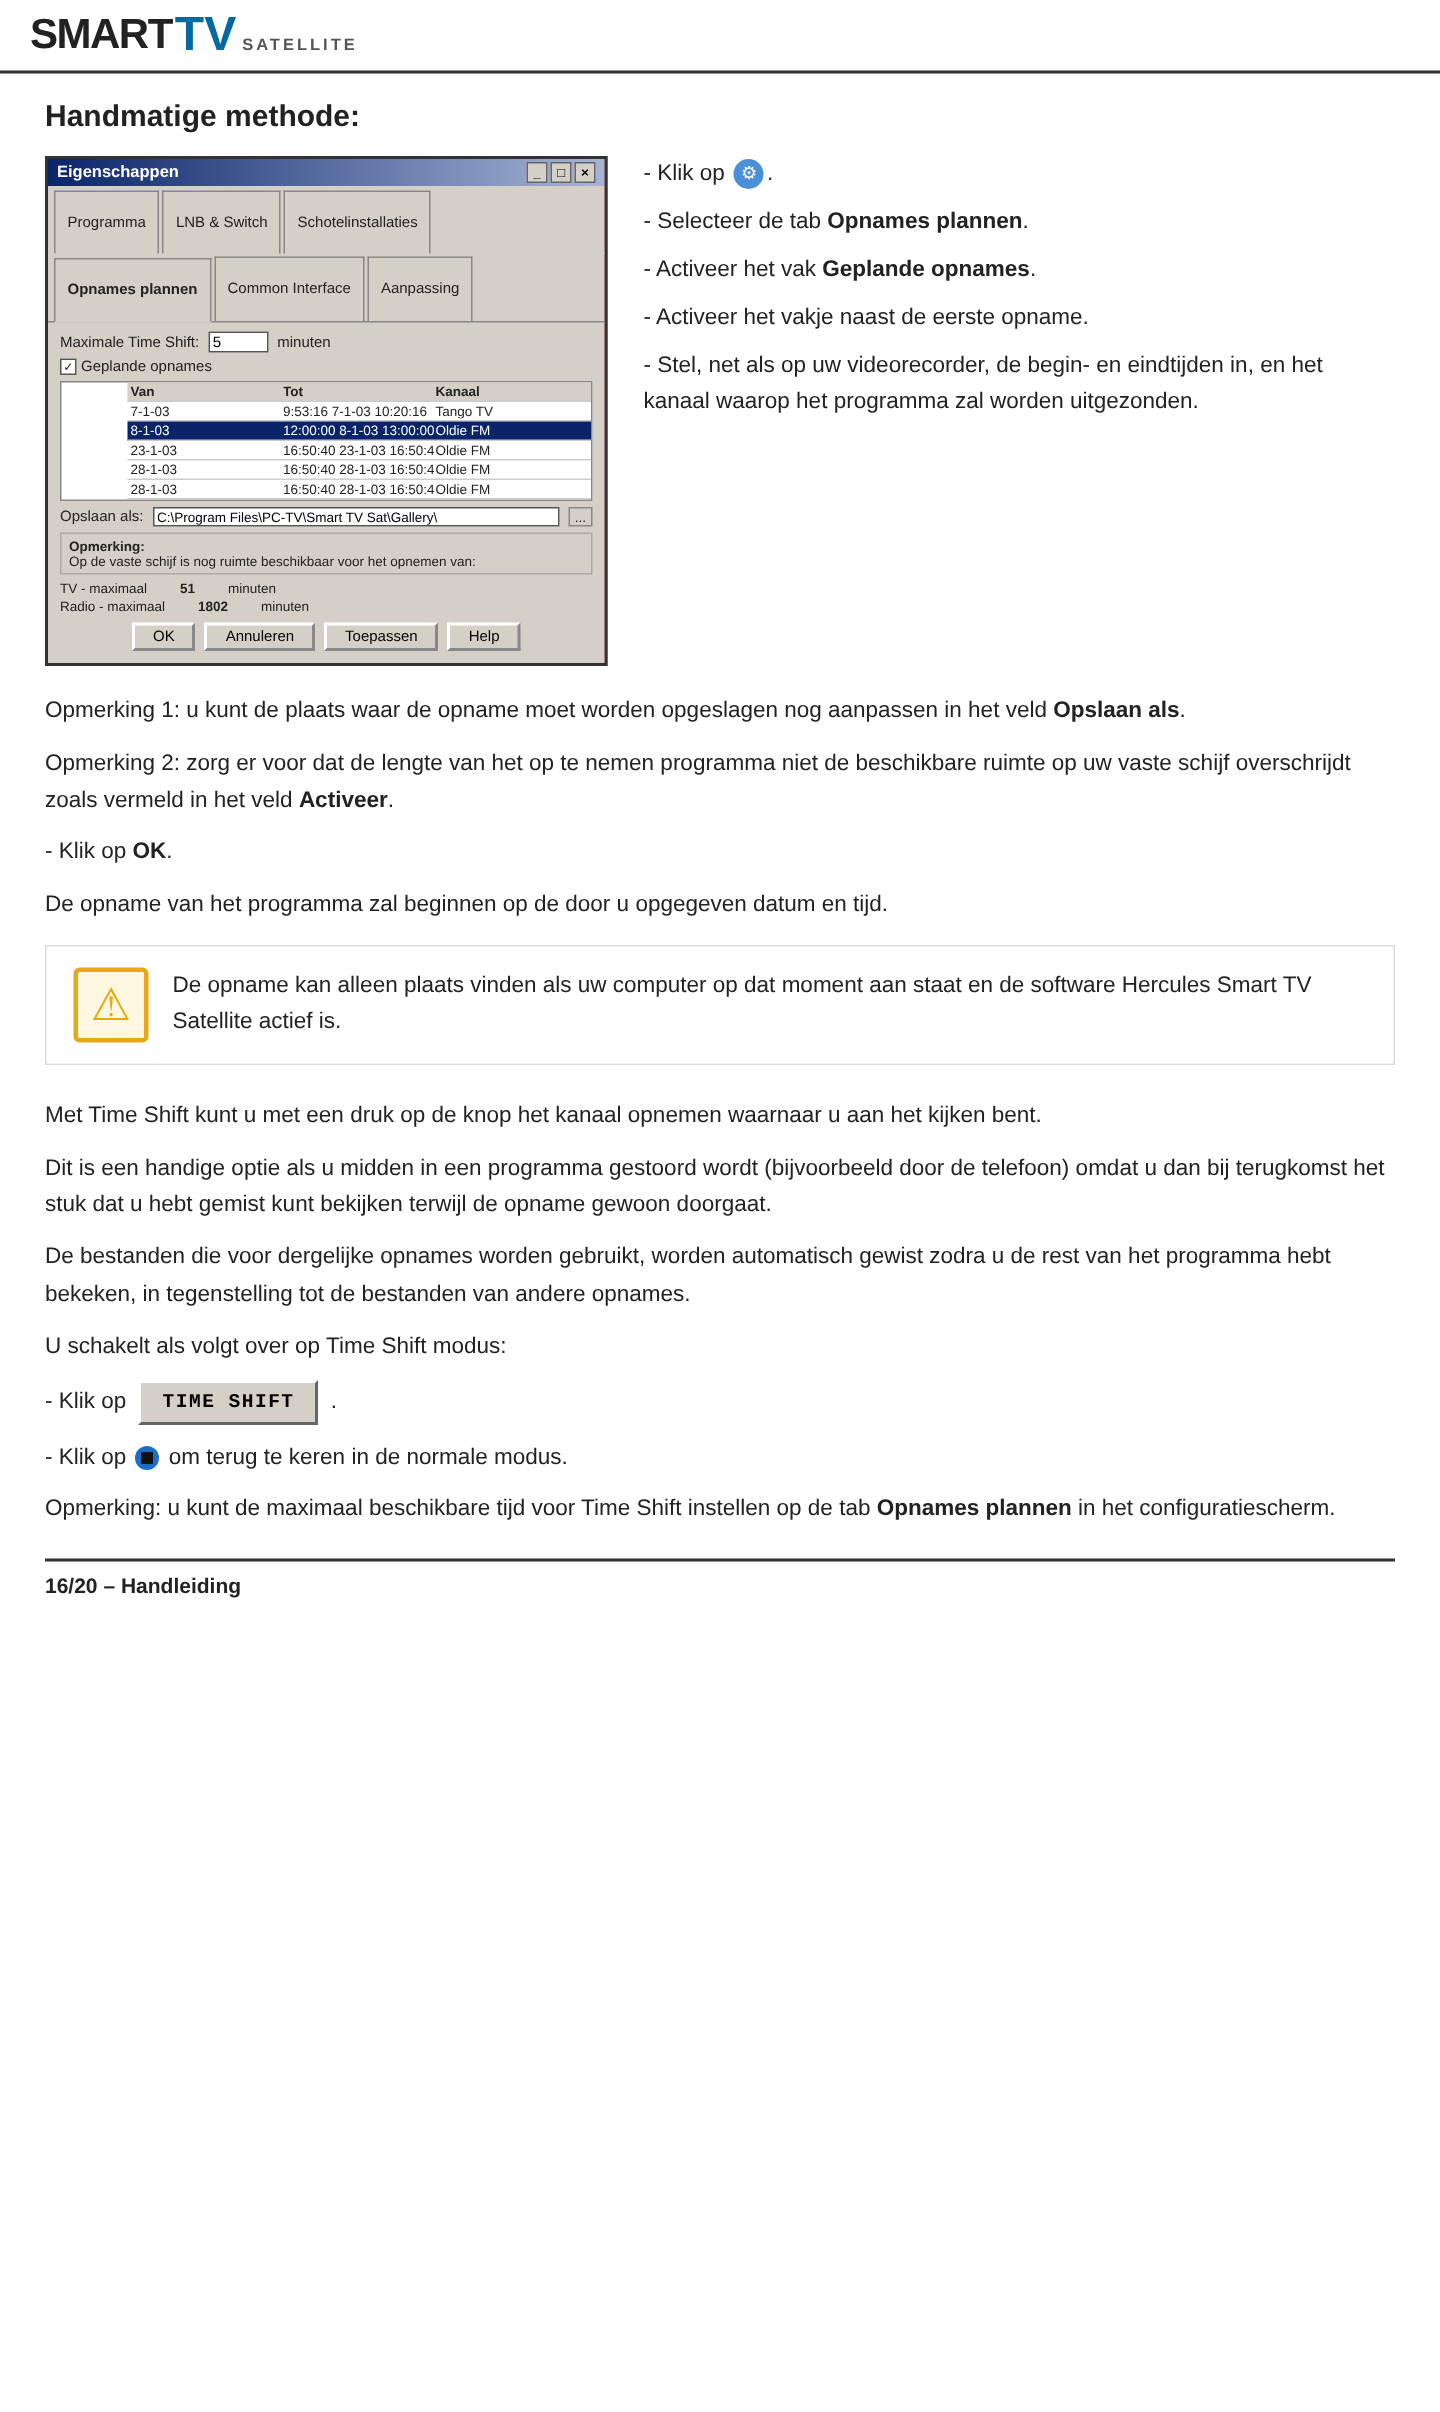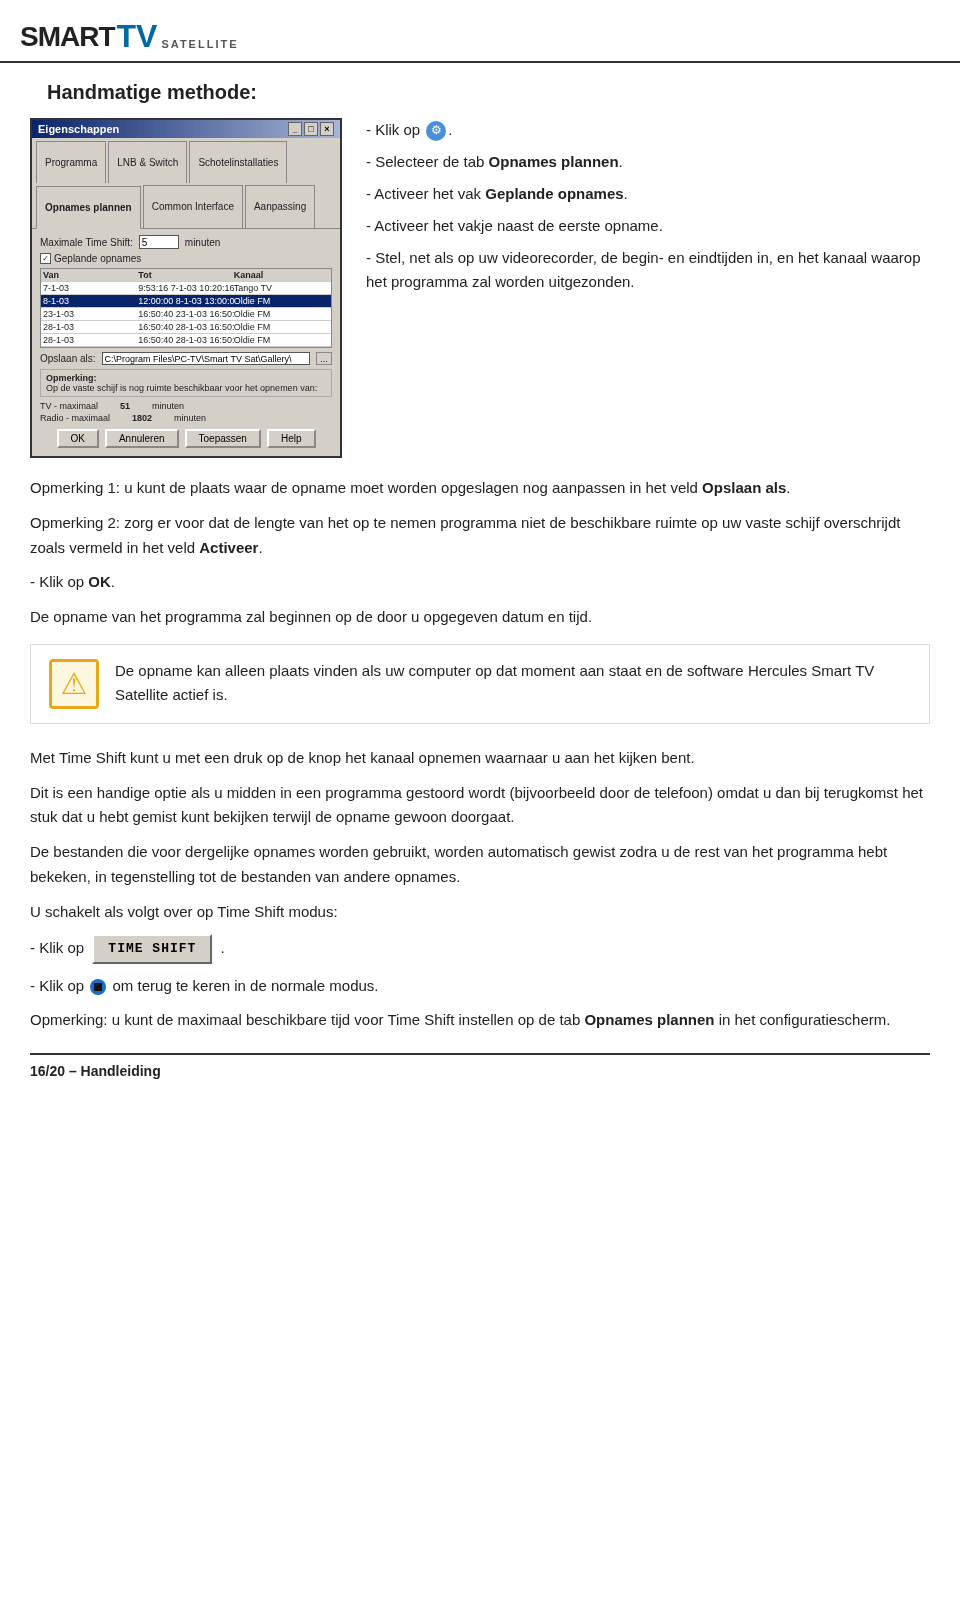--- a/index.html
+++ b/index.html
@@ -9,21 +9,21 @@
       font-size: 15px;
       color: #222;
       width: 960px;
       min-height: 1608px;
     }
 
     
     .header {
       display: flex;
       align-items: center;
-      padding: 18px 20px 6px 20px;
+      padding: 4px 20px 6px 20px;
       border-bottom: 2px solid #333;
       margin-bottom: 18px;
     }
     .logo-smart {
       font-size: 28px;
       font-weight: 900;
       color: #222;
       letter-spacing: -1px;
     }
     .logo-tv {
@@ -44,36 +44,35 @@
     
     .content {
       padding: 0 30px 30px 30px;
     }
 
     
     .section-heading {
       font-size: 20px;
       font-weight: bold;
       margin-bottom: 14px;
-      margin-left: 17px;
     }
 
     
     .top-section {
       display: flex;
       gap: 24px;
       margin-bottom: 18px;
       align-items: flex-start;
     }
 
     
     .dialog-window {
       border: 2px solid #333;
       background: #b91c1c;
-      width: 312px;
+      width: 375px;
       flex-shrink: 0;
       font-size: 11px;
     }
     .dialog-titlebar {
       background: linear-gradient(to right, #0a246a, #a6b5d7);
       color: white;
       font-size: 11px;
       font-weight: bold;
       padding: 2px 6px;
       display: flex;
@@ -154,20 +153,21 @@
       display: inline-flex;
       align-items: center;
       justify-content: center;
       font-size: 8px;
     }
     .table-mock {
       background: white;
       border: 1px solid #888;
       width: 100%;
       margin-bottom: 4px;
+      padding-left: 44px;
     }
     .table-mock-row {
       display: flex;
       font-size: 9px;
       border-bottom: 1px solid #ccc;
       padding: 1px 2px;
       align-items: center;
     }
     .table-mock-row.selected {
       background: #0a246a;

